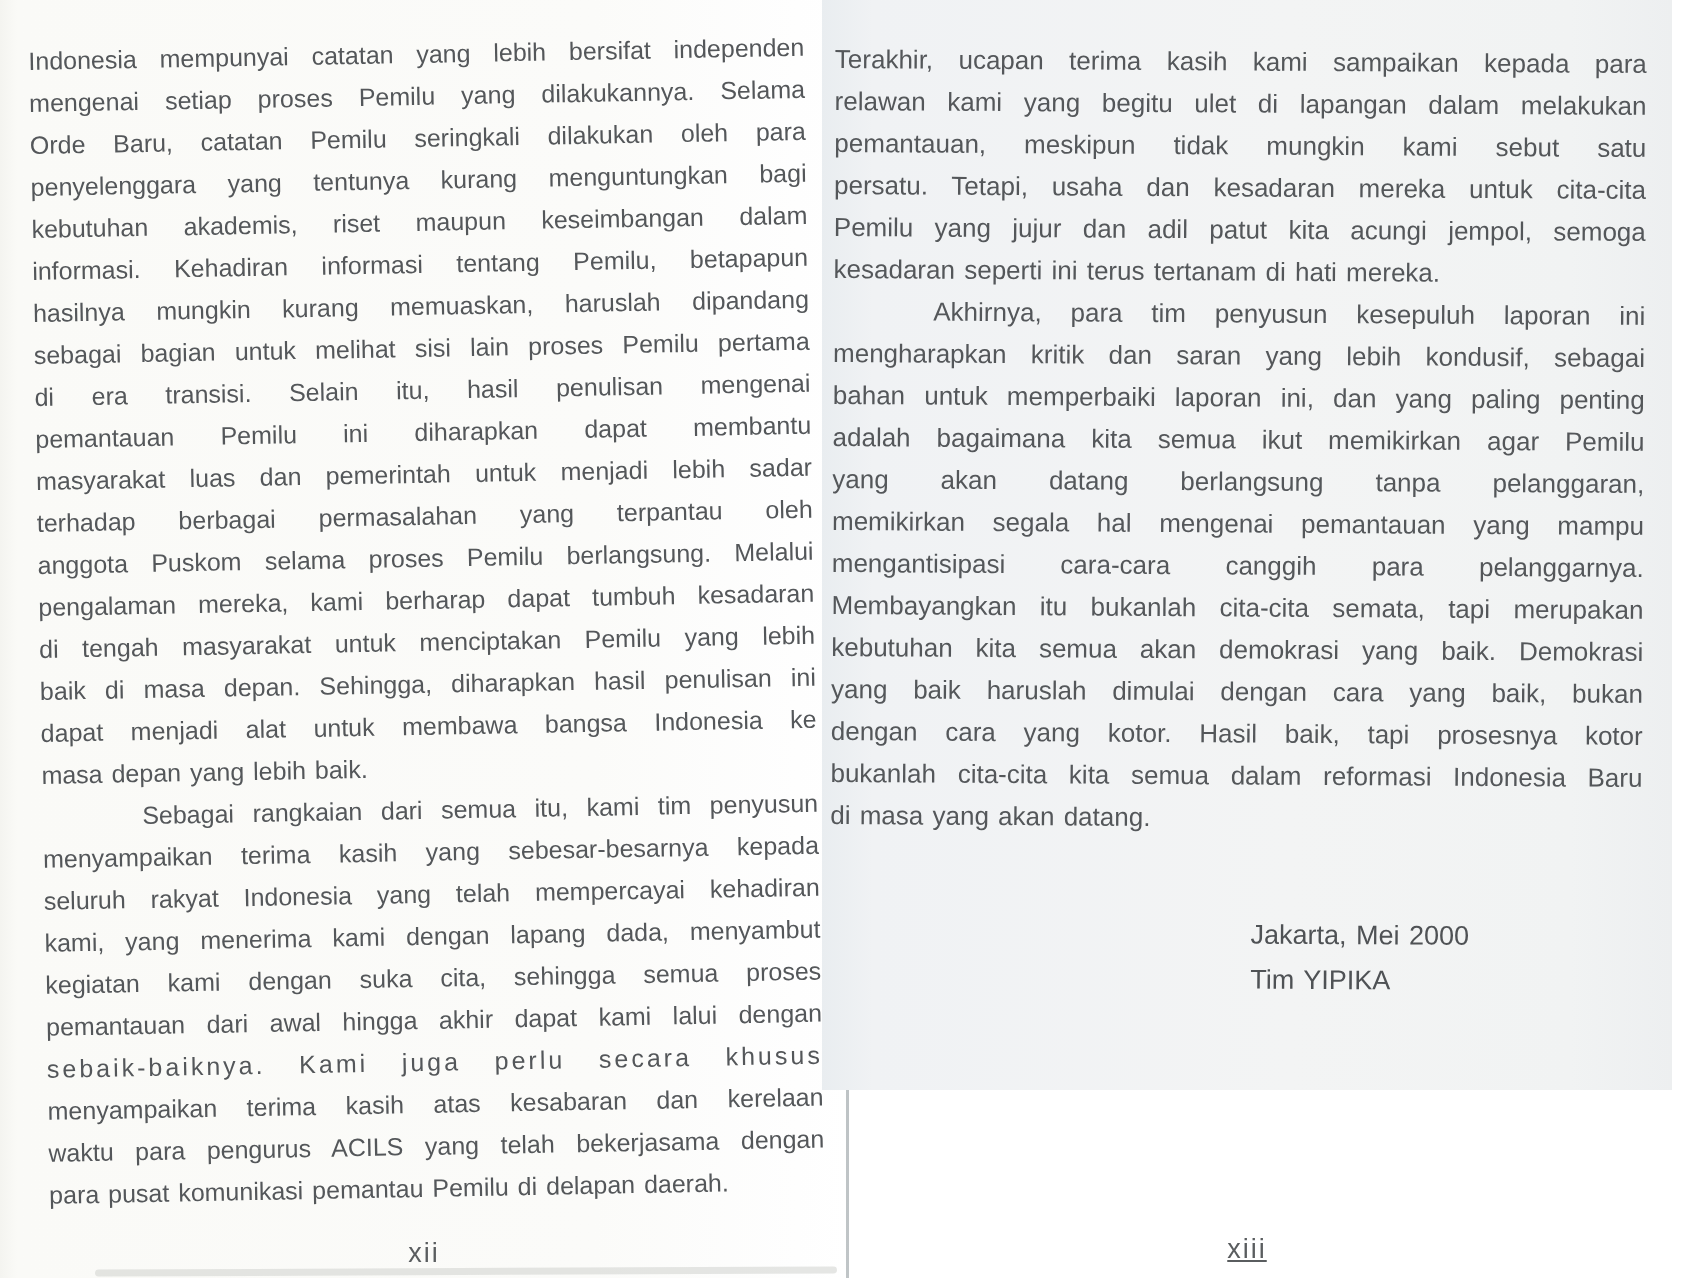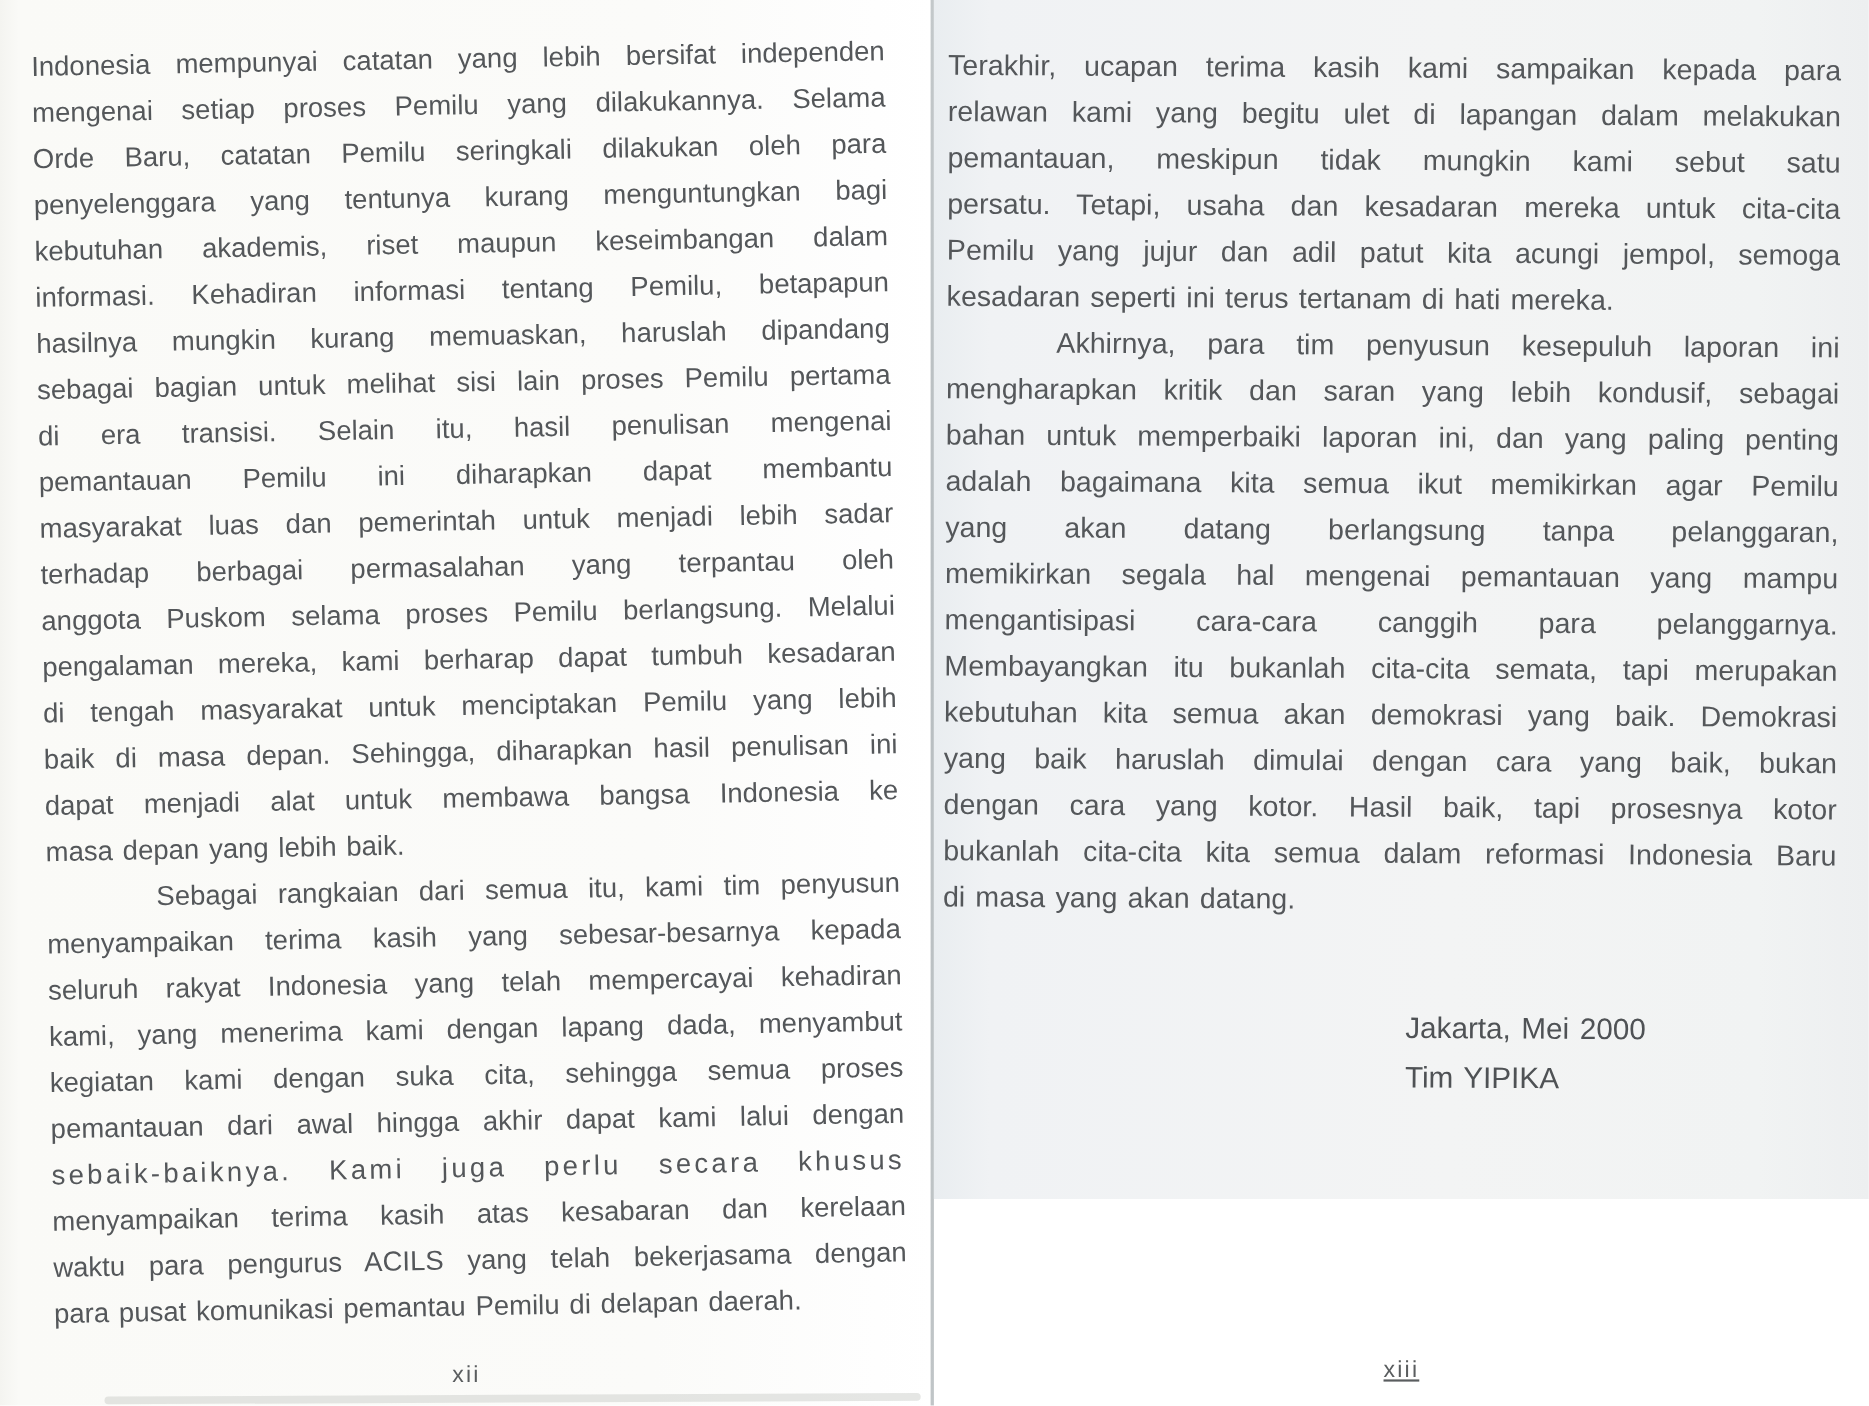--- a/index.html
+++ b/index.html
@@ -16,21 +16,21 @@
     position:absolute;left:0;top:0;width:848px;height:1278px;
     background:linear-gradient(90deg,#f4f4f0 0%,#fafaf7 2%,#fbfbf9 70%,#fefefe 94%,#ffffff 100%);
   }
   
   .gutter{
     position:absolute;left:846px;top:0;width:3px;height:1278px;
     background:linear-gradient(180deg,#c3c8ca 0%,#b7bdc0 40%,#c0c5c7 100%);
   }
   
   .page-right{
-    position:absolute;left:849px;top:0;width:850px;height:1090px;
+    position:absolute;left:822px;top:0;width:850px;height:1090px;
     background:linear-gradient(90deg,#e9edf0 0%,#f0f2f4 6%,#f3f4f4 55%,#f1f3f3 88%,#edeff0 100%);
   }
   .left-content{
     position:absolute;left:28px;top:40px;width:776px;
     transform:rotate(-1.05deg);transform-origin:left top;
     font-size:25px;word-spacing:2px;
   }
   .right-content{
     position:absolute;left:13px;top:38px;width:812px; 
     transform:rotate(0.35deg);transform-origin:left top;
@@ -43,21 +43,21 @@
   }
   .line.last{text-align-last:left;}
   .line.indent{text-indent:100px;}
   .line.spread{letter-spacing:0.12em;}
   .signature{
     position:absolute;left:421px;top:872px;
     line-height:45px;font-size:27px;color:#4f5255;
   }
   .pagenum{
     position:absolute;width:100%;text-align:center;
-    font-size:21px;color:#5a5d5f;letter-spacing:2px;
+    font-size:27px;color:#5a5d5f;letter-spacing:2px;
   }
   .pagenum-left{top:1238px;}
   .pagenum-right{top:1234px;text-decoration:underline;}
   
   .bottom-edge{
     position:absolute;left:95px;top:1268px;width:742px;height:7px;
     background:#cfd2cd;opacity:.55;border-radius:4px;
     transform:rotate(-0.25deg);
   }
 </style>

